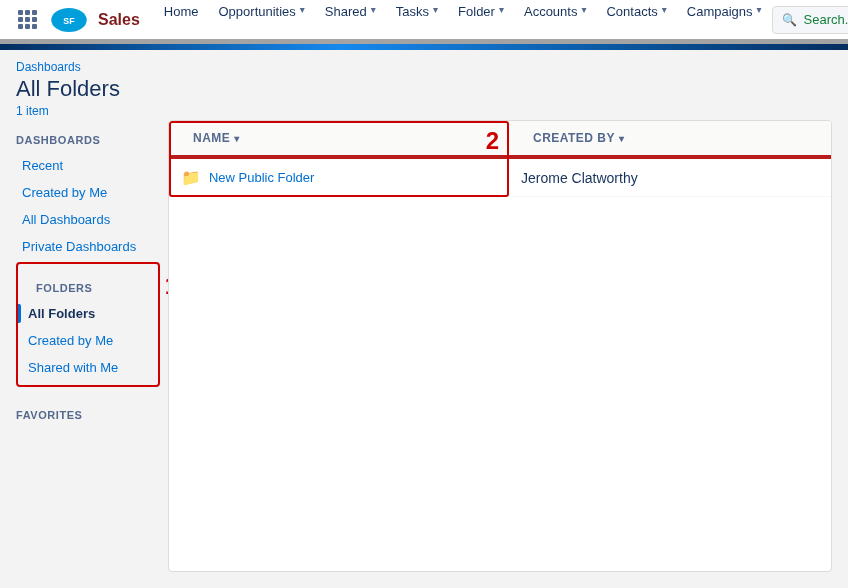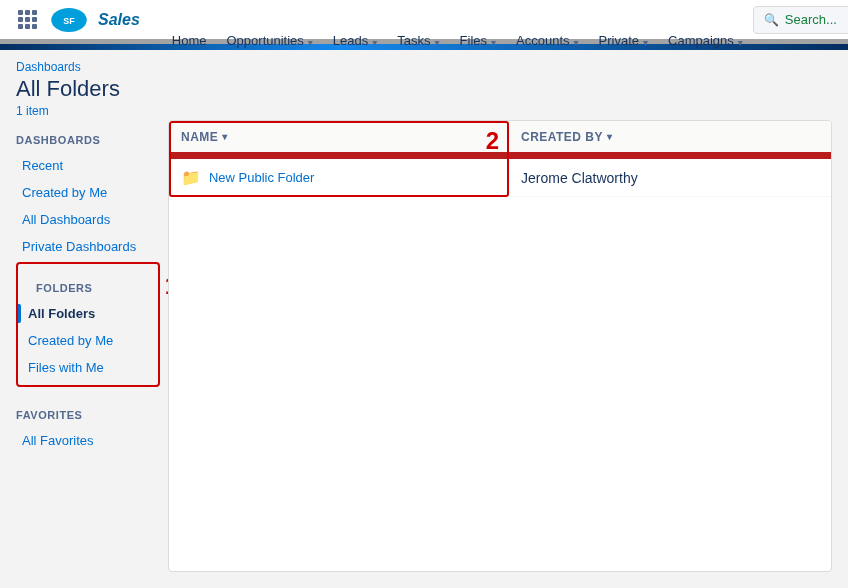--- a/index.html
+++ b/index.html
@@ -18,34 +18,33 @@
     }
     .logo {
       width: 38px;
       height: 38px;
       margin-right: 10px;
       flex-shrink: 0;
     }
     .app-name {
       font-size: 16px;
       font-weight: bold;
-      color: #0369a1;
-      margin-right: 22px;
-      flex-shrink: 0;
-      font-style: italic;
+      color: #7f1d1d;
+      margin-right: 14px;
+      flex-shrink: 0;
     }
     .nav-items {
       display: flex;
       align-items: center;
       flex: 1;
       gap: 0;
     }
     .nav-item {
       display: flex;
-      align-items: flex-end;
+      align-items: flex-start;
       padding: 0 10px;
       height: 44px;
       cursor: pointer;
       color: #16325c;
       font-size: 13px;
       white-space: nowrap;
       position: relative;
       margin-top: 12px;
     }
     .nav-item .chevron {
@@ -200,23 +199,24 @@
       height: 76px;
       border: 2px solid #c00;
       border-radius: 3px;
       pointer-events: none;
       z-index: 5;
     }
 
     .table-header {
       display: flex;
       background: #fafaf9;
-      border-bottom: 7px solid #b91c1c;
+      border-bottom: 4px solid #b91c1c;
       height: 38px;
       align-items: center;
+      padding-left: 12px;
     }
     .th-name {
       width: 340px;
       display: flex;
       align-items: center;
       padding: 0 12px;
       font-size: 12px;
       font-weight: 700;
       color: #54698d;
       text-transform: uppercase;
@@ -318,37 +318,37 @@
 
   <div class="nav-items">
     <div class="nav-item">
       <span>Home</span>
     </div>
     <div class="nav-item">
       <span>Opportunities</span>
       <span class="chevron">▾</span>
     </div>
     <div class="nav-item">
-      <span>Leads</span>
+      <span>Shared</span>
       <span class="chevron">▾</span>
     </div>
     <div class="nav-item">
       <span>Tasks</span>
       <span class="chevron">▾</span>
     </div>
     <div class="nav-item">
-      <span>Files</span>
+      <span>Folder</span>
       <span class="chevron">▾</span>
     </div>
     <div class="nav-item">
       <span>Accounts</span>
       <span class="chevron">▾</span>
     </div>
     <div class="nav-item">
-      <span>Private</span>
+      <span>Contacts</span>
       <span class="chevron">▾</span>
     </div>
     <div class="nav-item">
       <span>Campaigns</span>
       <span class="chevron">▾</span>
     </div>
   </div>
 
   <div class="search-box">
     <span class="search-icon">🔍</span>
@@ -384,30 +384,27 @@
 
     <div class="folders-section-box" style="position:relative;">
       <div class="sidebar-section-label">FOLDERS</div>
       <div class="sidebar-item active">
         <span>All Folders</span>
       </div>
       <div class="sidebar-item">
         <span>Created by Me</span>
       </div>
       <div class="sidebar-item">
-        <span>Files with Me</span>
+        <span>Shared with Me</span>
       </div>
 
       <span class="label-1">1</span>
     </div>
 
     <div class="sidebar-section-label" style="margin-top:22px;">FAVORITES</div>
-    <div class="sidebar-item">
-      <span>All Favorites</span>
-    </div>
 
   </div>
 
   <div class="table-area">
 
     <div class="table-box-outline">
       <span class="label-2">2</span>
     </div>
 
     <div class="table-header">

